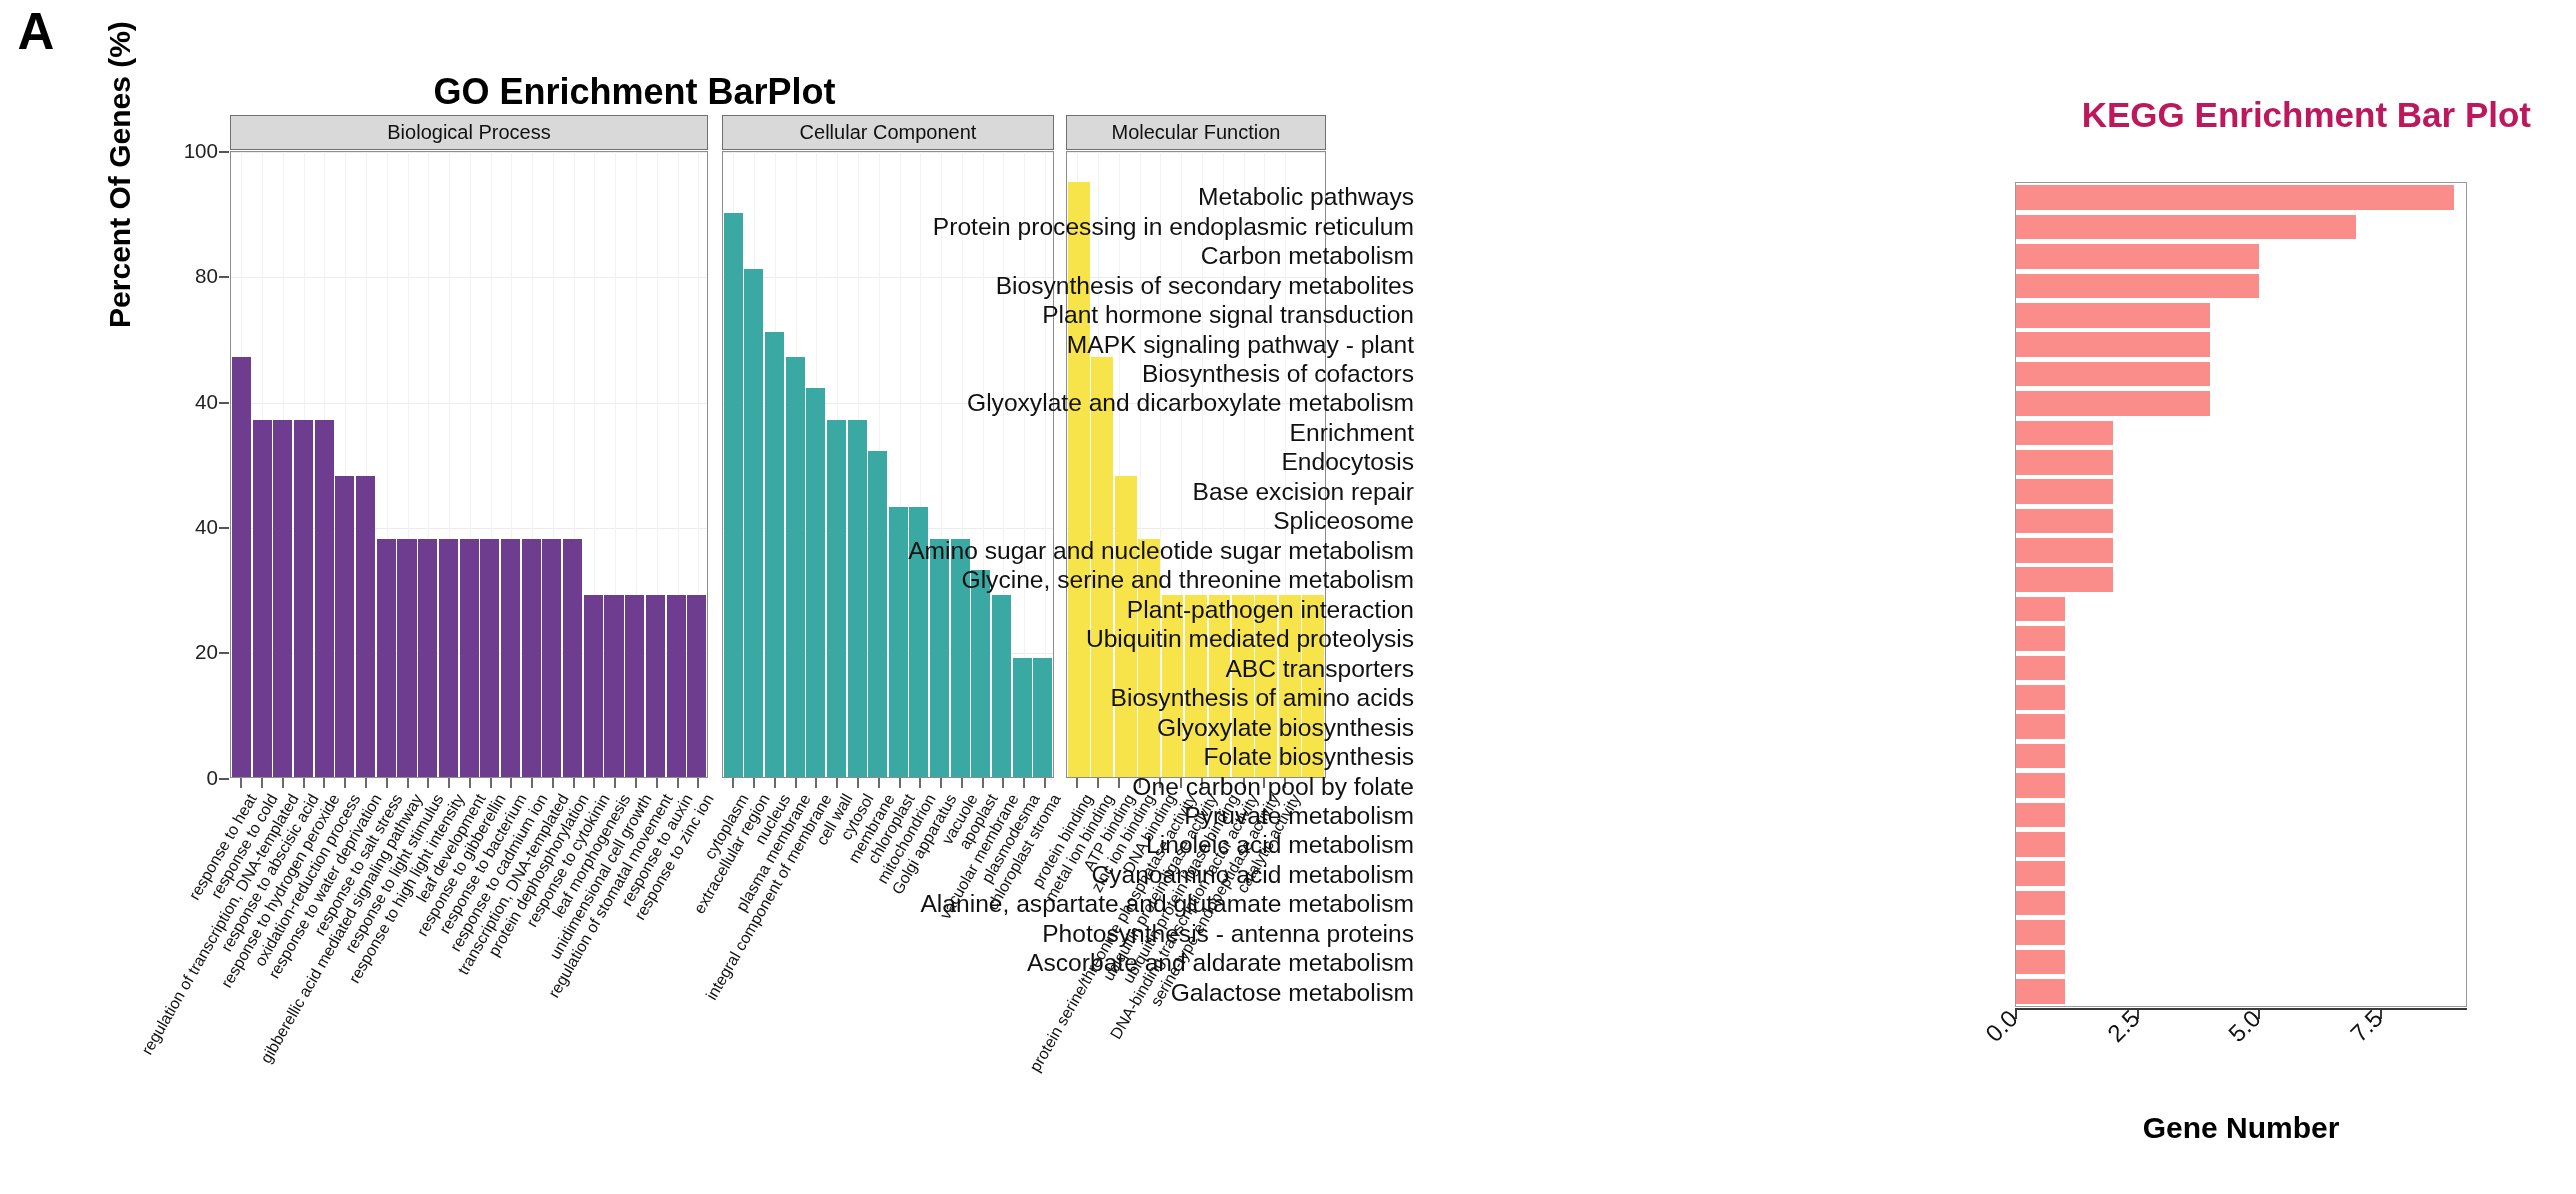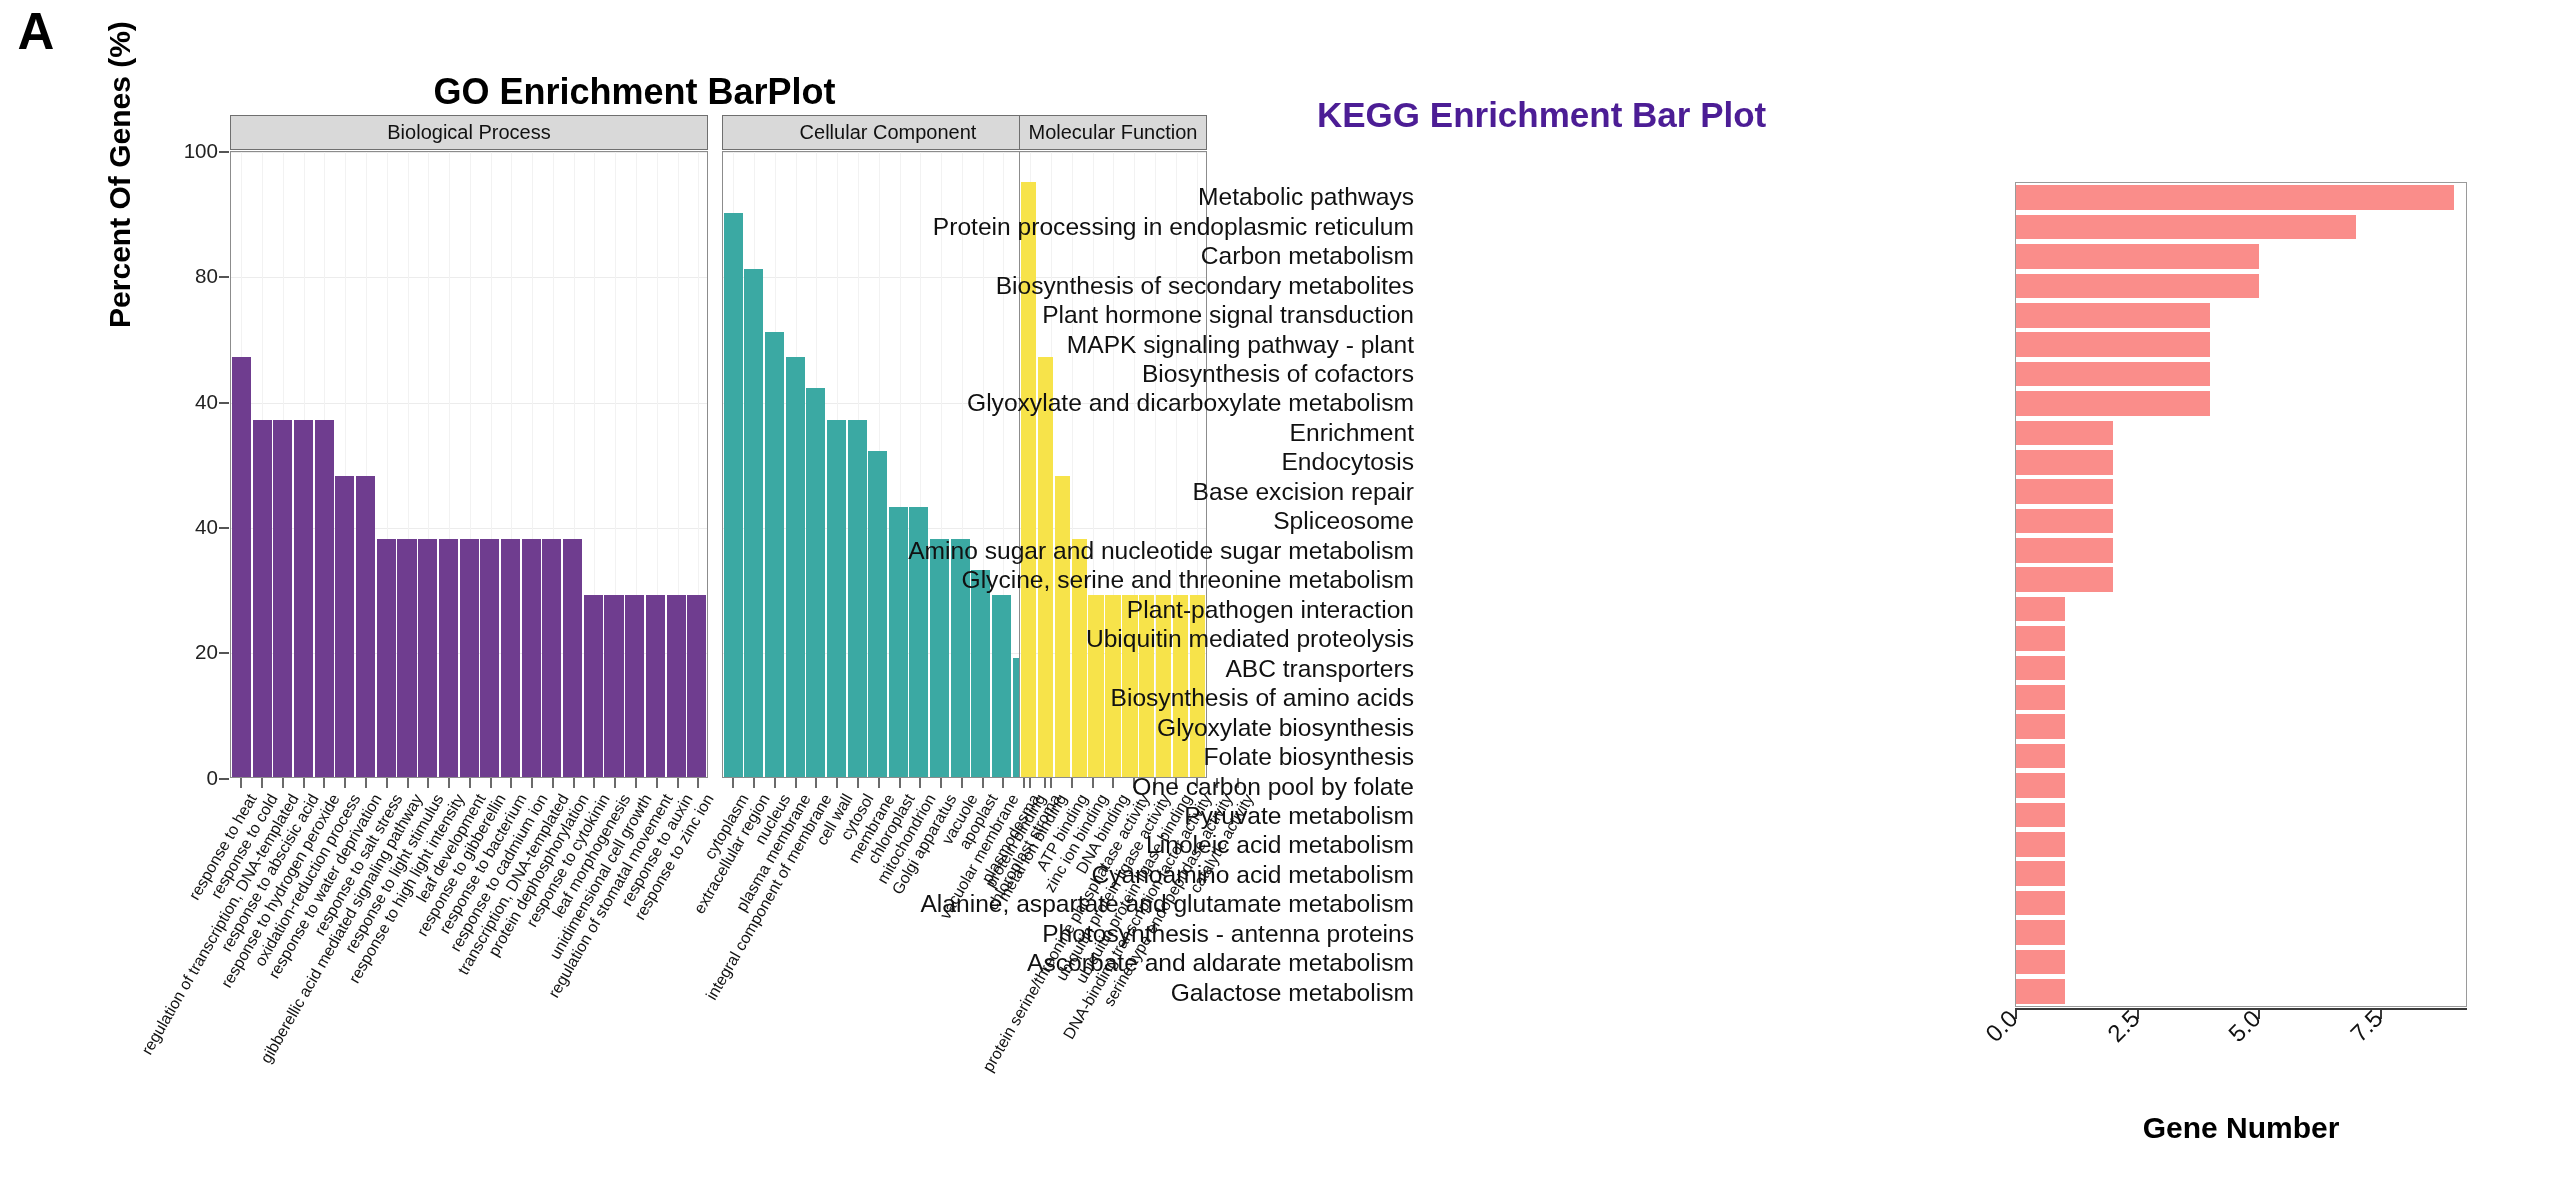--- a/index.html
+++ b/index.html
@@ -39,22 +39,22 @@
 
   .tickrow{position:absolute;left:0;right:0;top:100%;height:11px;}
   .tickmark{position:absolute;top:0;width:1.6px;height:9.5px;background:#6a6a6a;}
 
   .xlab{position:absolute;top:0;left:0;font-size:16px;color:#111;white-space:nowrap;
       transform-origin:left top;transform:rotate(-60deg) translate(-100%,0);}
   .xlabwrap{position:absolute;top:100%;left:0;right:0;height:349px;}
 
   
   #panel-b{position:absolute;left:1317px;top:0;width:1259px;height:1195px;}
-  #kegg-title{position:absolute;left:0;top:95px;width:1214px;text-align:left;
-      font-size:35px;font-weight:bold;color:#4c1d95;}
+  #kegg-title{position:absolute;left:0;top:95px;width:1214px;text-align:right;
+      font-size:35px;font-weight:bold;color:#be185d;}
   #kegg-plot{position:absolute;left:698px;top:182px;width:452px;height:825px;
       border:1.6px solid #9a9a9a;box-sizing:border-box;background:#fff;}
   #kegg-rows{position:absolute;left:0;top:0;right:0;bottom:0;display:flex;flex-direction:column;}
   .kegg-row{flex:1 1 0;position:relative;}
   .kegg-bar{position:absolute;left:0;top:2.4px;bottom:2.4px;}
   .kegg-label{position:absolute;right:1162px;width:793px;text-align:right;
       font-size:24.6px;color:#111;transform:translateY(-50%);white-space:nowrap;}
   .kegg-tickmark{position:absolute;width:1.6px;height:11px;background:#3a3a3a;}
   .kegg-xtick{position:absolute;font-size:24px;color:#111;white-space:nowrap;
       transform-origin:left top;transform:rotate(-45deg);}
@@ -266,21 +266,21 @@
             <div class="xlab" style="left: 181px; top: 12.7px;">chloroplast</div>
             <div class="xlab" style="left: 202px; top: 12.7px;">mitochondrion</div>
             <div class="xlab" style="left: 223px; top: 12.7px;">Golgi apparatus</div>
             <div class="xlab" style="left: 244px; top: 12.7px;">vacuole</div>
             <div class="xlab" style="left: 264px; top: 12.7px;">apoplast</div>
             <div class="xlab" style="left: 285px; top: 12.7px;">vacuolar membrane</div>
             <div class="xlab" style="left: 306px; top: 12.7px;">plasmodesma</div>
             <div class="xlab" style="left: 327px; top: 12.7px;">chloroplast stroma</div>
           </div>
         </div>
-        <div class="facet" style="left: 789px; width: 188px;">
+        <div class="facet" style="left: 836px; width: 260px;">
           <div class="facet-strip">Molecular Function</div>
           <div class="facet-body">
             <div class="gridline-h" style="top: 501px;"></div>
             <div class="gridline-h" style="top: 376px;"></div>
             <div class="gridline-h" style="top: 251px;"></div>
             <div class="gridline-h" style="top: 125px;"></div>
             <div class="gridline-h" style="top: 0px;"></div>
             <div class="gridline-v" style="left: 10.4px;"></div>
             <div class="gridline-v" style="left: 31px;"></div>
             <div class="gridline-v" style="left: 52px;"></div>

